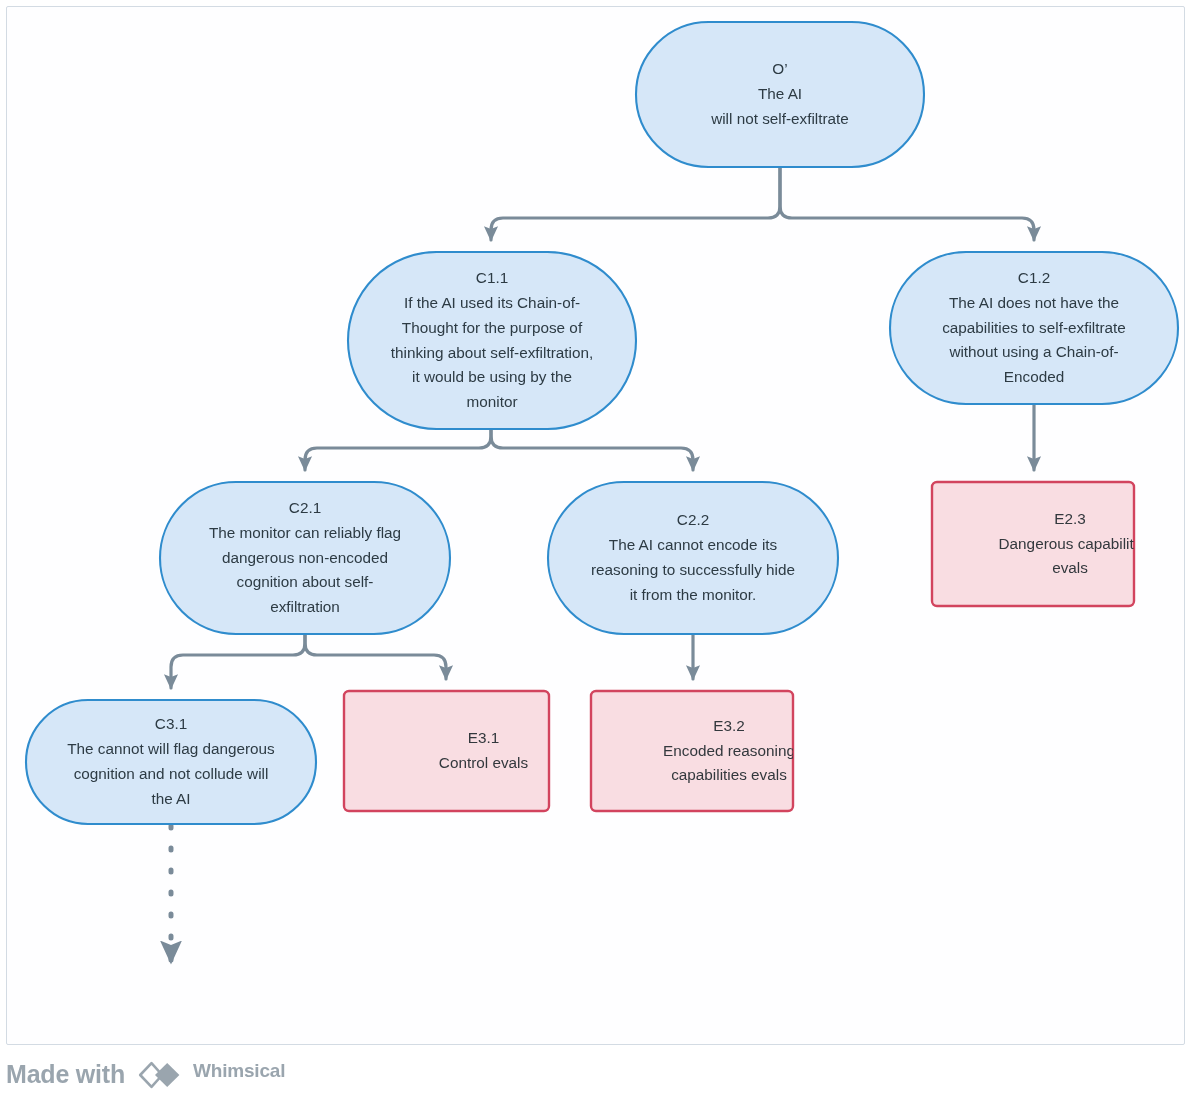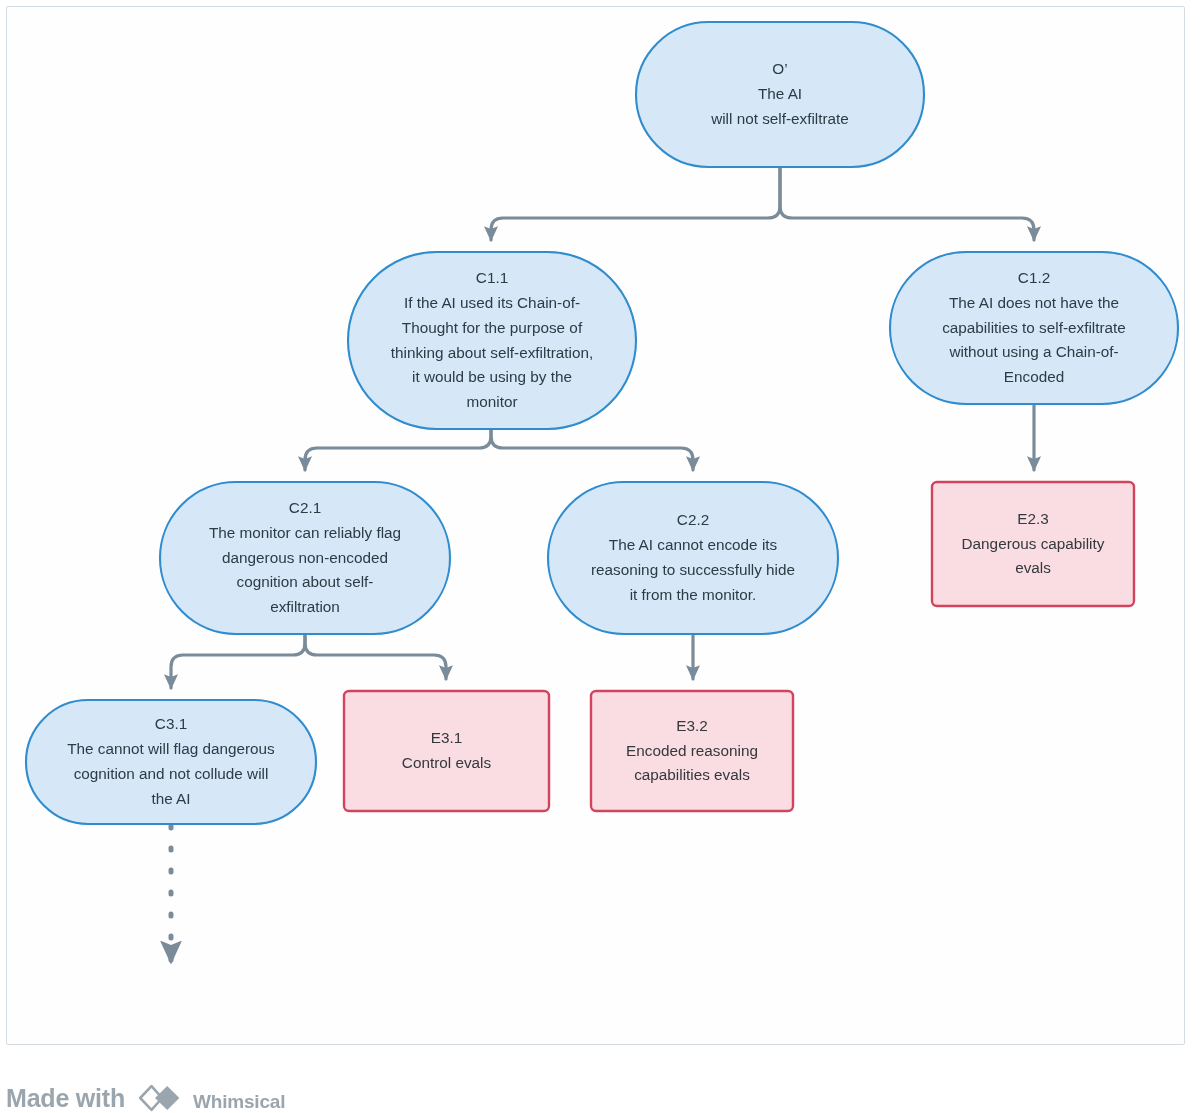--- a/index.html
+++ b/index.html
@@ -47,31 +47,31 @@
     height: 100%;
     display: flex;
     flex-direction: column;
     align-items: center;
     justify-content: center;
     box-sizing: border-box;
     padding: 0 6px;
     -webkit-font-smoothing: antialiased;
   }
   .node-text .ln { display: block; white-space: pre; }
-  .node-text.red { color: #33383d; }
+  .node-text.red { color: #33383d; margin-left: 37px; }
 
   
   #footer {
     position: absolute;
     left: 0;
     top: 1060px;
     width: 1200px;
     height: 53px;
     display: flex;
-    align-items: flex-end;
+    align-items: flex-start;
     padding-left: 6px;
     box-sizing: border-box;
   }
   #footer .made-with {
     font-family: "Liberation Sans", sans-serif;
     font-size: 25px;
     font-weight: bold;
     color: #9aa5ae;
     letter-spacing: -0.2px;
   }

